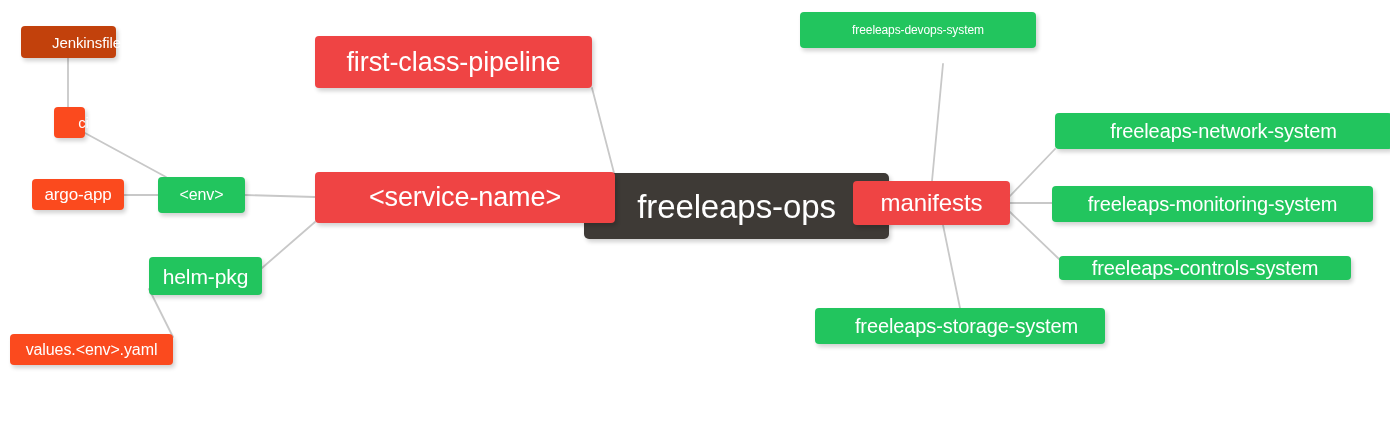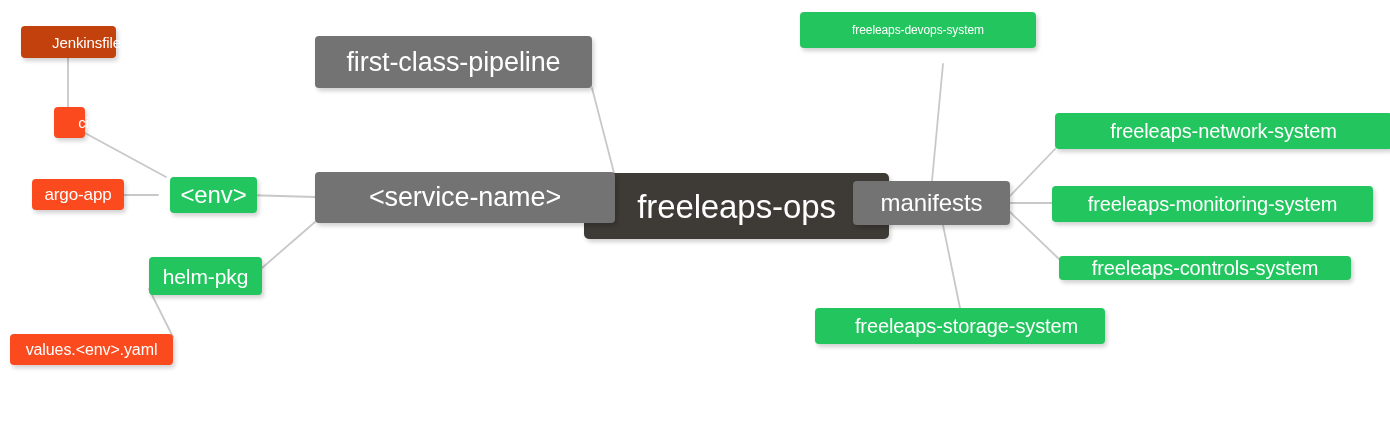--- a/index.html
+++ b/index.html
@@ -37,21 +37,21 @@
     white-space: nowrap;
     line-height: 1;
     box-shadow: 2px 3px 4px rgba(0,0,0,0.18);
     letter-spacing: -0.1px;
   }
   .node-root {
     background: #3e3a36;
     font-size: 33px;
     border-radius: 5px;
   }
-  .node-blue   { background: #737373; }
+  .node-blue   { background: #ef4444; }
   .node-green  { background: #22c55e; }
   .node-red    { background: #fb4a1e; }
   .node-orange { background: #c2410c; padding-left: 36px; }
 </style>
 </head>
 <body>
 
 <div id="mindmap-canvas">
   <svg id="edge-layer" viewBox="0 0 1390 421" preserveAspectRatio="none" aria-hidden="true">
       <polyline points="845,196 620,196 592,88" fill="none" stroke="#c8c8c8" stroke-width="1.8" stroke-linecap="round" stroke-linejoin="round"></polyline>
@@ -67,21 +67,21 @@
       <polyline points="1010,196 1055,149" fill="none" stroke="#c8c8c8" stroke-width="1.8" stroke-linecap="round" stroke-linejoin="round"></polyline>
       <polyline points="1010,203 1052,203" fill="none" stroke="#c8c8c8" stroke-width="1.8" stroke-linecap="round" stroke-linejoin="round"></polyline>
       <polyline points="1010,212 1059,259" fill="none" stroke="#c8c8c8" stroke-width="1.8" stroke-linecap="round" stroke-linejoin="round"></polyline>
       <polyline points="943,225 960,308" fill="none" stroke="#c8c8c8" stroke-width="1.8" stroke-linecap="round" stroke-linejoin="round"></polyline>
     </svg>
   <div id="node-layer">
       <div class="node node-root" style="left: 584px; top: 173px; width: 305px; height: 66px; font-size: 33px;">freeleaps-ops</div>
       <div class="node node-blue" style="left: 315px; top: 36px; width: 277px; height: 52px; font-size: 27px;">first-class-pipeline</div>
       <div class="node node-blue" style="left: 315px; top: 172px; width: 300px; height: 51px; font-size: 27px;">&lt;service-name&gt;</div>
       <div class="node node-blue" style="left: 853px; top: 181px; width: 157px; height: 44px; font-size: 24px;">manifests</div>
-      <div class="node node-green" style="left: 170px; top: 177px; width: 87px; height: 36px; font-size: 24px;">&lt;env&gt;</div>
+      <div class="node node-green" style="left: 158px; top: 177px; width: 87px; height: 36px; font-size: 16px;">&lt;env&gt;</div>
       <div class="node node-green" style="left: 149px; top: 257px; width: 113px; height: 38px; font-size: 21px;">helm-pkg</div>
       <div class="node node-green" style="left: 800px; top: 12px; width: 236px; height: 36px; font-size: 12px;">freeleaps-devops-system</div>
       <div class="node node-green" style="left: 1055px; top: 113px; width: 337px; height: 36px; font-size: 20px;">freeleaps-network-system</div>
       <div class="node node-green" style="left: 1052px; top: 186px; width: 321px; height: 36px; font-size: 20px;">freeleaps-monitoring-system</div>
       <div class="node node-green" style="left: 1059px; top: 256px; width: 292px; height: 24px; font-size: 20px;">freeleaps-controls-system</div>
       <div class="node node-green" style="left: 815px; top: 308px; width: 290px; height: 36px; font-size: 20px; padding-left: 13px;">freeleaps-storage-system</div>
       <div class="node node-orange" style="left: 21px; top: 26px; width: 95px; height: 32px; font-size: 15px;">Jenkinsfile</div>
       <div class="node node-red" style="left: 54px; top: 107px; width: 31px; height: 31px; font-size: 15px; padding-left: 28px;">ci</div>
       <div class="node node-red" style="left: 32px; top: 179px; width: 92px; height: 31px; font-size: 17px;">argo-app</div>
       <div class="node node-red" style="left: 10px; top: 334px; width: 163px; height: 31px; font-size: 16px;">values.&lt;env&gt;.yaml</div>

